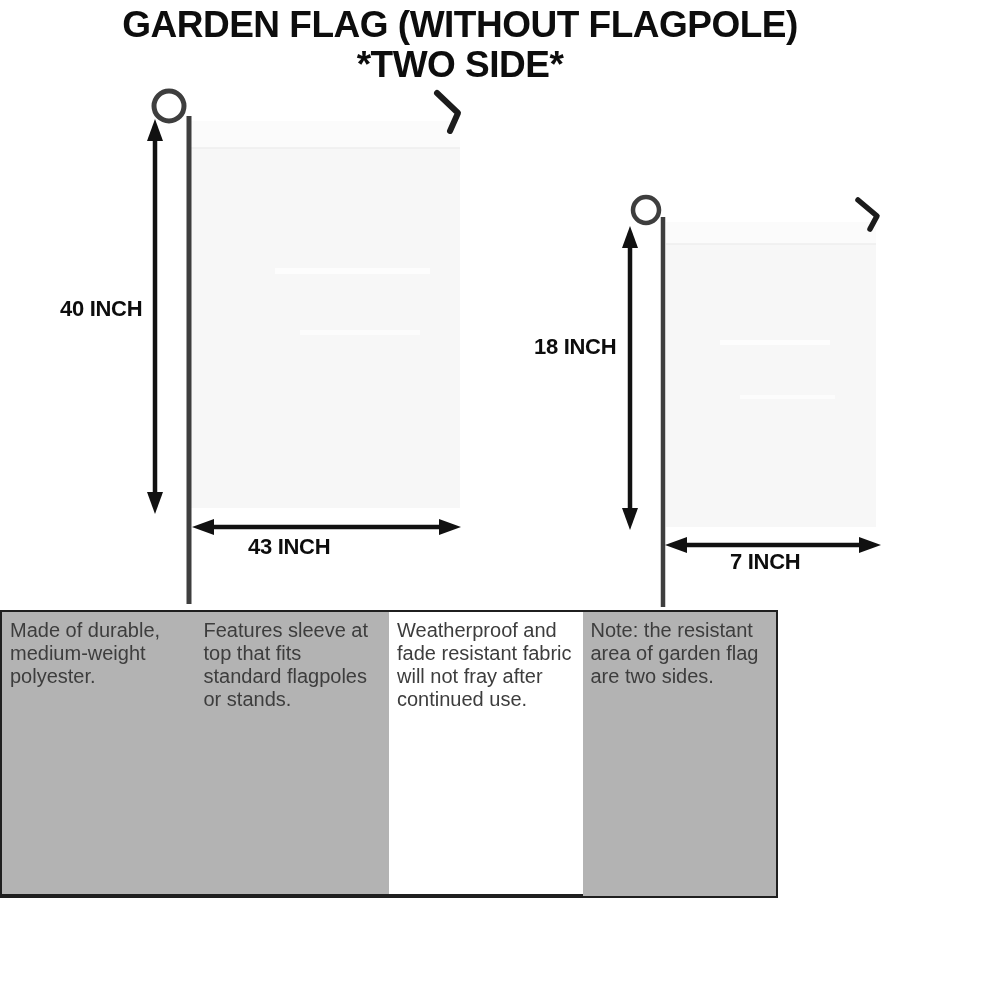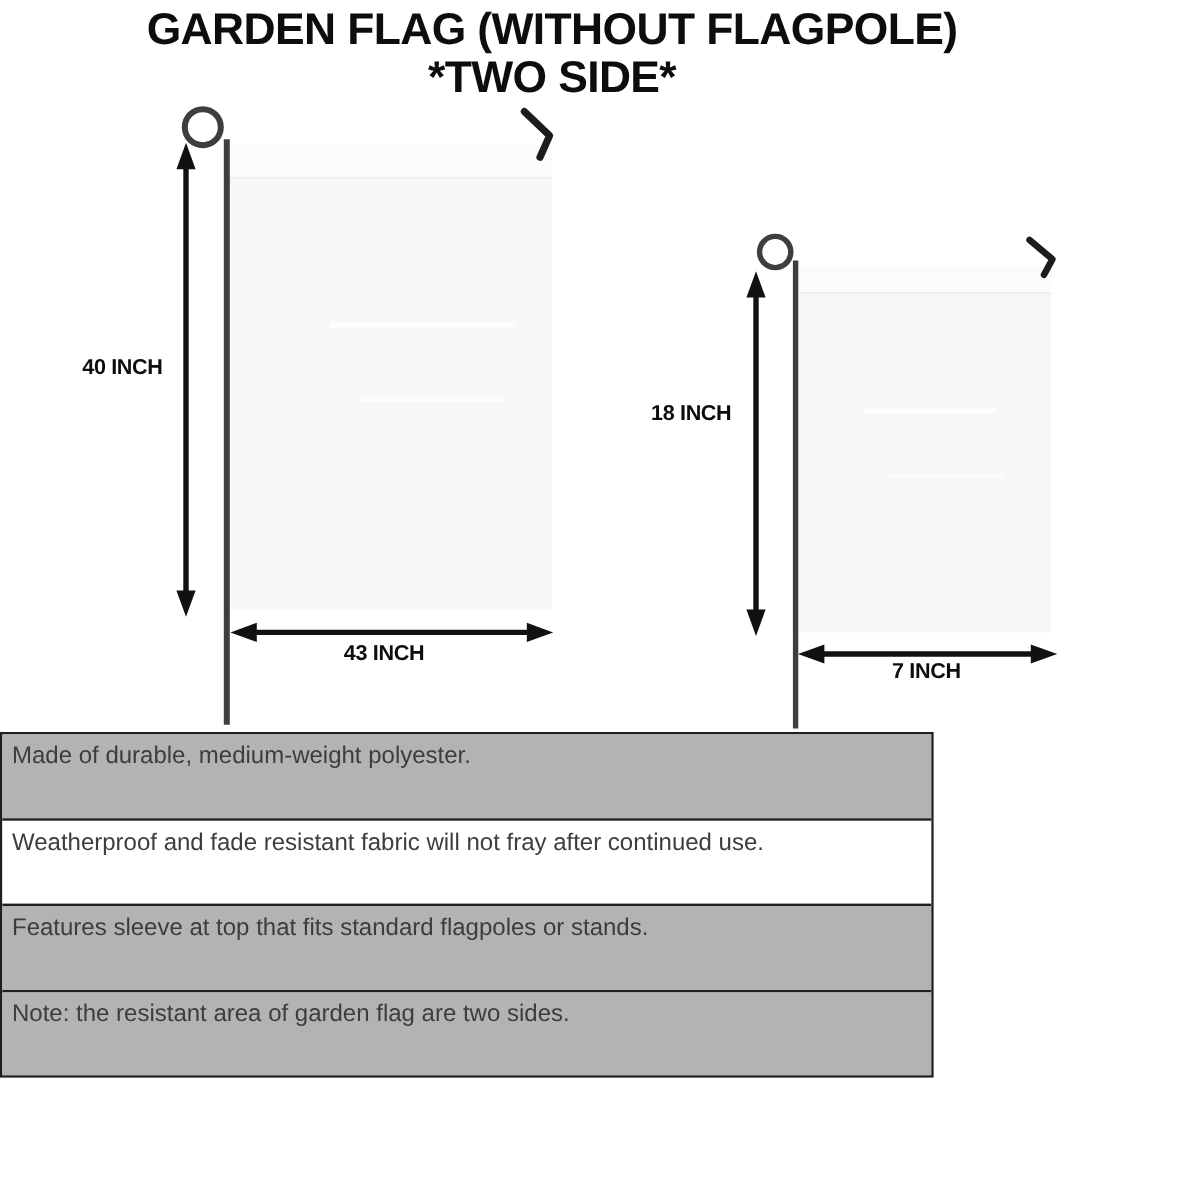--- a/index.html
+++ b/index.html
@@ -31,37 +31,37 @@
     font-size:37px;
     line-height:1.07;
     letter-spacing:-0.5px;
     margin-left:20px;
   }
   .scene{position:absolute;top:0;left:0;}
   .dim-label{
     position:absolute;
     color:var(--title-color);
     font-weight:bold;
-    font-size:18px;
+    font-size:22px;
     letter-spacing:-0.3px;
-    text-align:center;
+    text-align:left;
     white-space:nowrap;
   }
   .lbl-large-height{left:60px; top:296px; width:84px;}
   .lbl-large-width {left:248px;top:534px; width:144px;}
   .lbl-small-height{left:534px;top:334px; width:84px;}
   .lbl-small-width {left:730px;top:549px; width:84px;}
   .features{
     position:absolute;
     left:0;top:610px;
     width:778px;height:288px;
     box-sizing:border-box;
     border:2px solid var(--border);
     display:flex;
-    flex-direction:column;
+    flex-direction:row;
     background:var(--row-plain);
   }
   .feature-row{
     flex:1;
     box-sizing:border-box;
     border-bottom:2px solid var(--border);
     padding:7px 10px 0 8px;
     font-size:20px;
     line-height:1.15;
     color:var(--text-dark);
@@ -127,18 +127,18 @@
     </g>
   </svg>
 
   <div class="dim-label lbl-large-height">40 INCH</div>
   <div class="dim-label lbl-large-width">43 INCH</div>
   <div class="dim-label lbl-small-height">18 INCH</div>
   <div class="dim-label lbl-small-width">7 INCH</div>
 
   <div class="features">
     <div class="feature-row shaded">Made of durable, medium-weight polyester.</div>
+    <div class="feature-row shaded">Features sleeve at top that fits standard flagpoles or stands.</div>
     <div class="feature-row plain">Weatherproof and fade resistant fabric will not fray after continued use.</div>
-    <div class="feature-row shaded">Features sleeve at top that fits standard flagpoles or stands.</div>
     <div class="feature-row shaded">Note: the resistant area of garden flag are two sides.</div>
   </div>
 
 </div>
 
 </body></html>

